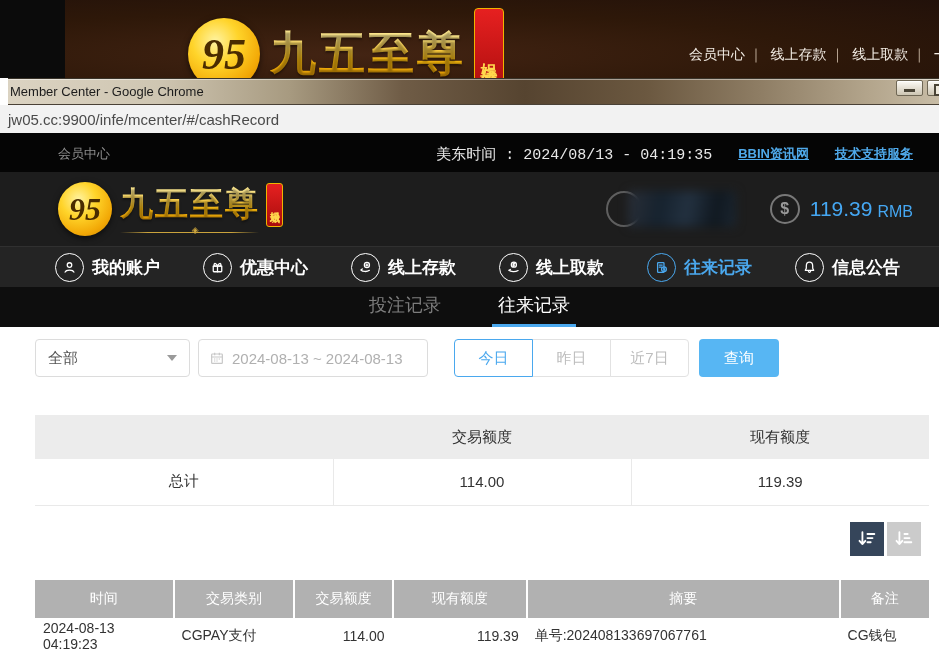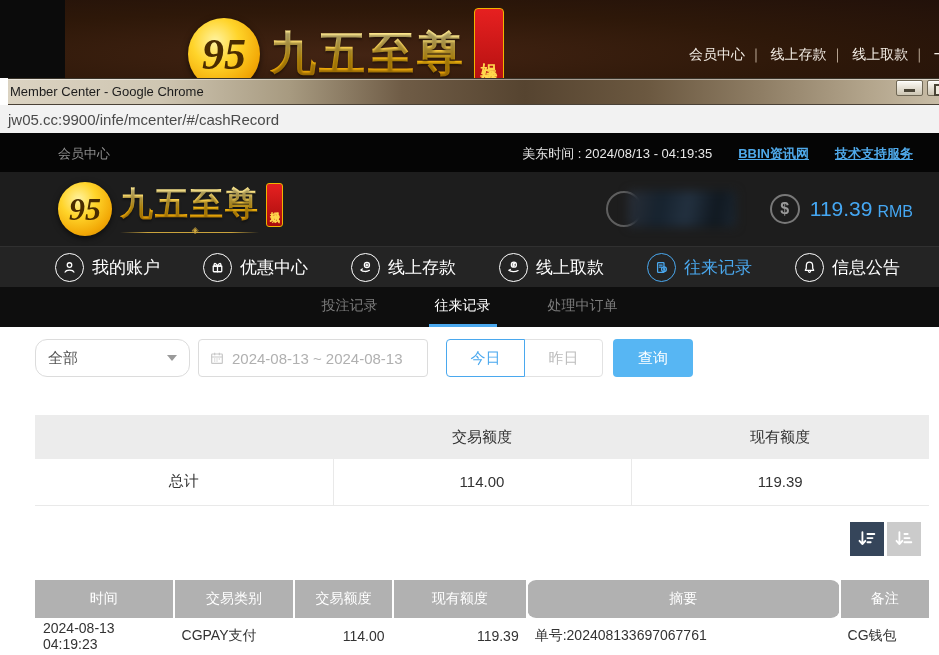--- a/index.html
+++ b/index.html
@@ -53,21 +53,21 @@
   .urlbar { position:absolute; top:105px; left:0; width:939px; height:28px; z-index:3;
     background:#f2f2f2; display:flex; align-items:center; }
   .url-text { font-size:15px; color:#4a4a4a; padding-left:8px; }
 
   
   .page { position:absolute; top:133px; left:0; width:939px; height:522px; z-index:2; background:#000; }
 
   .topbar { height:39px; background:#050505; display:flex; align-items:center; padding:3px 26px 0 58px; }
   .topbar-section { color:#8f8f8f; font-size:13px; }
   .topbar-right { margin-left:auto; display:flex; align-items:center; gap:26px; }
-  .topbar-time { color:#e8e8e8; font-size:13px; }
+  .topbar-time { color:#e8e8e8; font-size:15px;font-family:Liberation Mono, monospace; }
   .topbar-link { color:#4fa9ea; font-size:13px; text-decoration:underline; font-weight:bold; cursor:pointer; }
 
   .site-header { height:74px; background:#1d1d1d; display:flex; align-items:center; padding:0 26px 0 58px; }
   .site-header .logo-circle { width:54px; height:54px; }
   .site-header .logo-mono { font-size:32px; }
   .site-header .brand-block { display:flex; flex-direction:column; margin-left:8px; }
   .site-header .brand-row { display:flex; align-items:center; }
   .site-header .brand-text { font-size:33px; letter-spacing:2px; }
   .site-header .brand-badge { font-size:10px; height:44px; width:17px; margin-left:6px; letter-spacing:1px; border-radius:3px; }
   .flourish { height:7px; margin-top:2px; position:relative; }
@@ -84,40 +84,40 @@
   .balance-cur { color:#45a7f2; font-size:16px; margin-left:5px; margin-top:6px; }
 
   .main-nav { height:41px; background:#242424; border-top:1px solid #303030;
     display:flex; align-items:center; padding-left:55px; gap:43px; }
   .nav-item { display:flex; align-items:center; gap:8px; color:#fff; cursor:pointer; }
   .nav-item.active { color:#4aa8ee; }
   .nav-ico { width:29px; height:29px; border:1.6px solid currentColor; border-radius:50%;
     display:flex; align-items:center; justify-content:center; }
   .nav-ico svg { width:17px; height:17px; stroke:currentColor; fill:none;
     stroke-width:1.8; stroke-linecap:round; stroke-linejoin:round; }
-  .nav-label { font-size:17px; font-weight:normal; }
+  .nav-label { font-size:17px; font-weight:bold; }
 
   .sub-nav { height:40px; background:#0e0e0e; display:flex; justify-content:center; gap:45px; }
-  .sub-tab { color:#7d7d7d; font-size:14px; line-height:37px; padding:0 6px; cursor:pointer; border-bottom:3px solid transparent; }
+  .sub-tab { color:#7d7d7d; font-size:18px; line-height:37px; padding:0 6px; cursor:pointer; border-bottom:3px solid transparent; }
   .sub-tab.active { color:#fff; border-bottom-color:#4aa8ee; }
 
   .content { height:328px; background:#fff; padding:12px 10px 0 35px; }
 
   .filter-row { display:flex; align-items:center; height:38px; }
-  .sel-box { width:155px; height:38px; border:1px solid #dcdcdc; border-radius:12px;
+  .sel-box { width:155px; height:38px; border:1px solid #dcdcdc; border-radius:4px;
     display:flex; align-items:center; padding:0 12px; color:#555; font-size:15px; cursor:pointer; }
   .sel-caret { margin-left:auto; width:0; height:0; border-left:5px solid transparent;
     border-right:5px solid transparent; border-top:6px solid #9a9a9a; }
   .date-box { width:230px; height:38px; border:1px solid #dcdcdc; border-radius:4px; margin-left:8px;
     display:flex; align-items:center; padding:0 10px; gap:7px; color:#b0b0b0; font-size:15px; cursor:pointer; }
   .date-box svg { width:16px; height:16px; stroke:#c8c8c8; fill:none; stroke-width:1.8; }
   .quick-group { display:flex; margin-left:10px; }
   .quick-btn { width:79px; height:38px; background:#fff; border:1px solid #e2e2e2; margin-left:-1px;
     color:#bdbdbd; font-size:15px; display:flex; align-items:center; justify-content:center; cursor:pointer; }
-  .quick-btn:first-child { border-radius:4px 0 0 4px; margin-left:8px; }
+  .quick-btn:first-child { border-radius:4px 0 0 4px; margin-left:16px; }
   .quick-btn:last-child { border-radius:0 4px 4px 0; }
   .quick-btn.active { border-color:#4aa8ee; color:#4aa8ee; z-index:1; }
   .search-btn { width:80px; height:38px; background:#57b6f3; border:none; border-radius:4px; margin-left:10px;
     color:#fff; font-size:15px; cursor:pointer; }
 
   .sum-table { width:100%; border-collapse:collapse; margin-top:38px; table-layout:fixed; }
   .sum-table th { background:#ececec; height:44px; font-size:15px; color:#333; font-weight:normal; text-align:center; }
   .sum-table td { height:46px; text-align:center; font-size:15px; color:#333;
     border:1px solid #e9e9e9; border-top:none; }
   .sum-table td:first-child { border-left:none; }
@@ -128,21 +128,21 @@
   .sort-btn.active { background:#35455a; }
   .sort-btn.inactive { background:#cbcbcb; }
   .sort-btn svg { width:22px; height:22px; stroke:#fff; fill:none; stroke-width:2; stroke-linecap:round; stroke-linejoin:round; }
 
   .rec-table { width:100%; border-collapse:collapse; margin-top:24px; table-layout:fixed; }
   .rec-table th { background:#b1b1b1; color:#fff; font-size:14px; font-weight:normal; height:38px;
     text-align:center; border-right:2px solid #fff; }
   .rec-table th:last-child { border-right:none; }
   .rec-table td { height:38px; font-size:14px; color:#333; border-bottom:1px solid #dedede; padding:0 8px; }
   .col-time { width:15.5%; } .col-type { width:13.5%; } .col-amt { width:11%; }
-  .col-bal { width:15%; } .col-sum { width:35%;border-radius:9px; } .col-rem { width:10%; }
+  .col-bal { width:15%; } .col-sum { width:35%; } .col-rem { width:10%; }
   .td-right { text-align:right; } .td-left { text-align:left; }
 </style>
 </head>
 <body>
 
 <div class="stage">
 
   <div class="banner">
     <div class="banner-leftblack"></div>
     <div class="logo-group">
@@ -256,40 +256,40 @@
               <path d="M10.5 17.7a1.6 1.6 0 003 0"></path>
             </svg>
         </span>
         <span class="nav-label">信息公告</span>
       </div>
     </div>
 
     <div class="sub-nav">
       <span class="sub-tab">投注记录</span>
       <span class="sub-tab active">往来记录</span>
-      <span class="sub-tab">处理中订单</span>
     </div>
 
     <div class="content">
 
       <div class="filter-row">
         <div class="sel-box">
           <span>全部</span>
           <span class="sel-caret"></span>
         </div>
         <div class="date-box">
           <svg viewBox="0 0 24 24">
               <rect x="4" y="6" width="16" height="14" rx="1"></rect>
               <path d="M4 10.5h16M8.5 4v4M15.5 4v4M7.5 13.5h2M11 13.5h2M14.5 13.5h2M7.5 16.5h2M11 16.5h2"></path>
             </svg>
           <span>2024-08-13 ~ 2024-08-13</span>
         </div>
         <div class="quick-group">
           <div class="quick-btn active">今日</div>
           <div class="quick-btn">昨日</div>
+          <div class="quick-btn">近7日</div>
         </div>
         <button class="search-btn">查询</button>
       </div>
 
       <table class="sum-table">
         <thead>
           <tr>
             <th></th>
             <th>交易额度</th>
             <th>现有额度</th>

